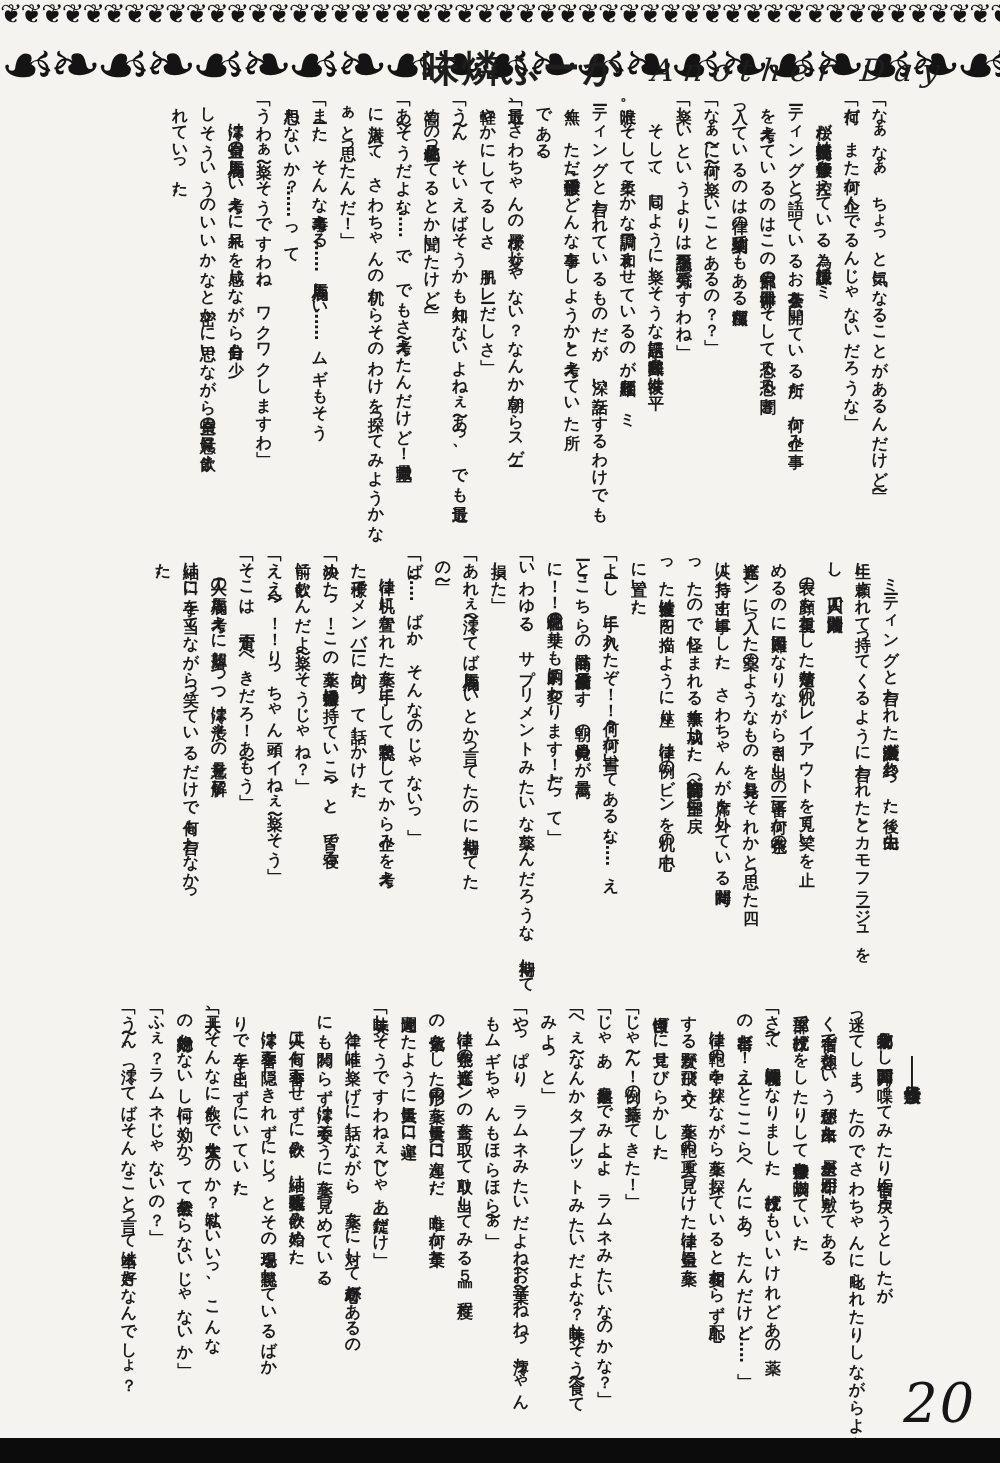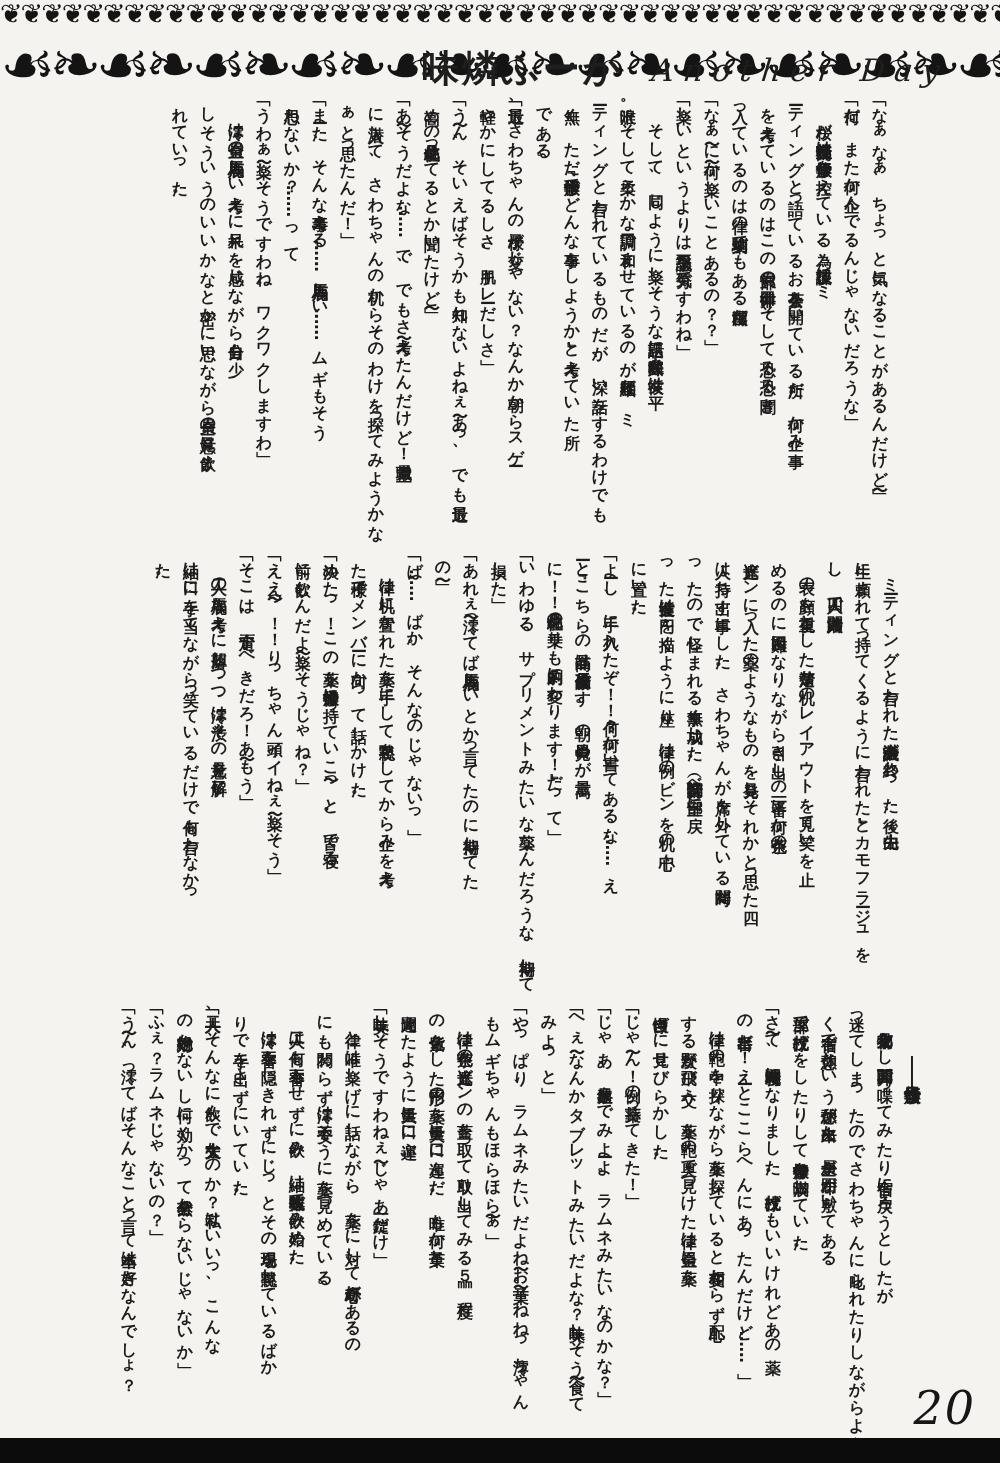--- a/index.html
+++ b/index.html
@@ -58,21 +58,21 @@
   }
   .cols{display:contents;}
   #block1{top:96px;right:106px;}
   #block2{top:551px;right:95px;}
   #block3{top:1004px;right:73px;}
   
   .page-number{
     position:absolute;right:24px;bottom:28px;
     font-family:"DejaVu Serif",serif;
     font-style:italic;
-    font-size:46px;letter-spacing:2px;
+    font-size:54px;letter-spacing:2px;
     color:#161616;
   }
   .bottom-bar{
     position:absolute;left:0;bottom:0;width:100%;height:25px;
     background:#0c0c0c;
   }
 </style>
 </head>
 <body>
 

